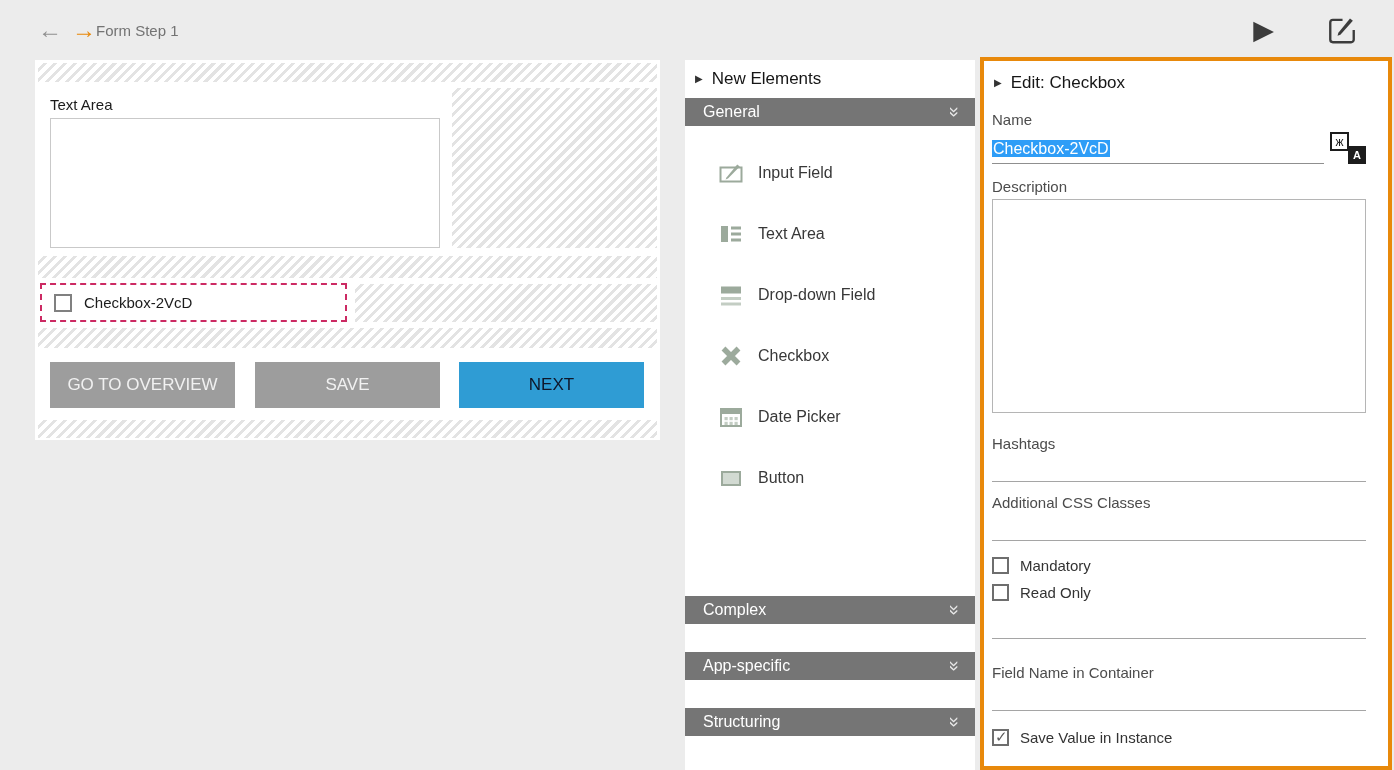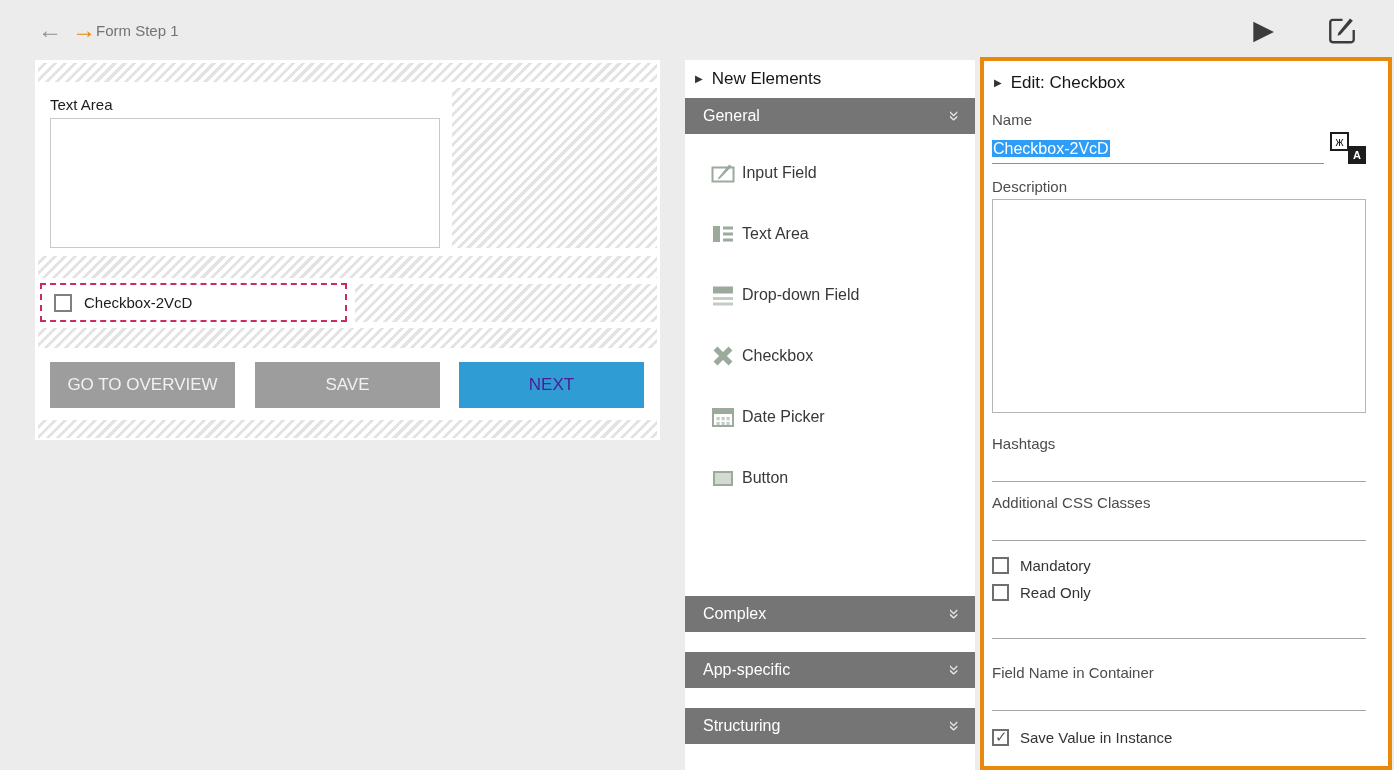--- a/index.html
+++ b/index.html
@@ -25,37 +25,37 @@
   .h-mid2  { left:320px; top:224px; width:302px; height:38px; }
   .h-mid3  { left:3px;  top:268px; width:619px; height:20px; }
   .h-bot   { left:3px;  top:360px; width:619px; height:18px; }
   .ta-label { position:absolute; left:15px; top:36px; font-size:15px; color:#1c1c1c; }
   .canvas-ta { position:absolute; left:15px; top:58px; width:390px; height:130px; border:1px solid #c9c9c9; resize:none; background:#fff; }
   .cb-element { position:absolute; left:5px; top:223px; width:307px; height:39px; border:2px dashed #cc2a63; background:#fff; display:flex; align-items:center; padding-left:12px; gap:12px; cursor:pointer; }
   .cbx { width:18px; height:18px; border:2px solid #808080; background:#fff; flex:0 0 auto; position:relative; }
   .cb-element .lbl { font-size:15px; color:#1c1c1c; }
   .form-btn { position:absolute; top:302px; width:185px; height:46px; border:none; font-size:17px; cursor:pointer; }
   .form-btn.gray { background:#9d9d9d; color:#f1f1f1; }
-  .form-btn.blue { background:#2f9cd4; color:#4c1d95; }
+  .form-btn.blue { background:#2f9cd4; color:#0f172a; }
   .btn-overview { left:15px; }
   .btn-save { left:220px; }
   .btn-next { left:424px; }
 
   
   .elements-panel { position:absolute; left:685px; top:60px; width:290px; height:710px; background:#fff; }
   .panel-header { height:38px; display:flex; align-items:center; gap:9px; padding-left:10px; font-size:17px; color:#161616; cursor:pointer; }
   .tri { font-size:10px; color:#333; line-height:1; }
-  .section-header { position:absolute; left:0; width:100%; height:36px; background:#757575; color:#fff; display:flex; align-items:center; padding:0 14px 0 18px; font-size:16px; cursor:pointer; }
+  .section-header { position:absolute; left:0; width:100%; height:28px; background:#757575; color:#fff; display:flex; align-items:center; padding:0 14px 0 18px; font-size:16px; cursor:pointer; }
   .chev { margin-left:auto; display:inline-block; transform:rotate(90deg); font-size:19px; color:#e8e8e8; }
   .sec-general { top:38px; }
   .sec-complex { top:536px; }
   .sec-app { top:592px; }
   .sec-struct { top:648px;gap:11px; }
   .el-items { position:absolute; left:0; top:82px; width:100%; }
-  .el-item { height:61px; display:flex; align-items:center; gap:5px; padding-left:24px; cursor:pointer; }
+  .el-item { height:61px; display:flex; align-items:center; gap:13px; padding-left:32px; cursor:pointer; }
   .el-item .el-label { font-size:16px; color:#383838; }
   .el-icon { width:28px; height:28px; flex:0 0 auto; }
 
   
   .edit-panel { position:absolute; left:980px; top:57px; width:412px; height:713px; background:#fff; border:4px solid #e8890b; }
   .edit-inner { padding:12px 22px 0 8px; }
   .edit-header { display:flex; align-items:center; gap:9px; font-size:17px; color:#161616; margin:0 0 18px 2px; cursor:pointer; }
   .f-label { font-size:15px; color:#4c4c4c; margin-bottom:4px; }
   .name-row { display:flex; align-items:flex-end; }
   .name-input { flex:1; border-bottom:1px solid #8f8f8f; font-size:16px; color:#1c1c1c; padding:2px 0 5px 0; min-height:26px; cursor:text; }

